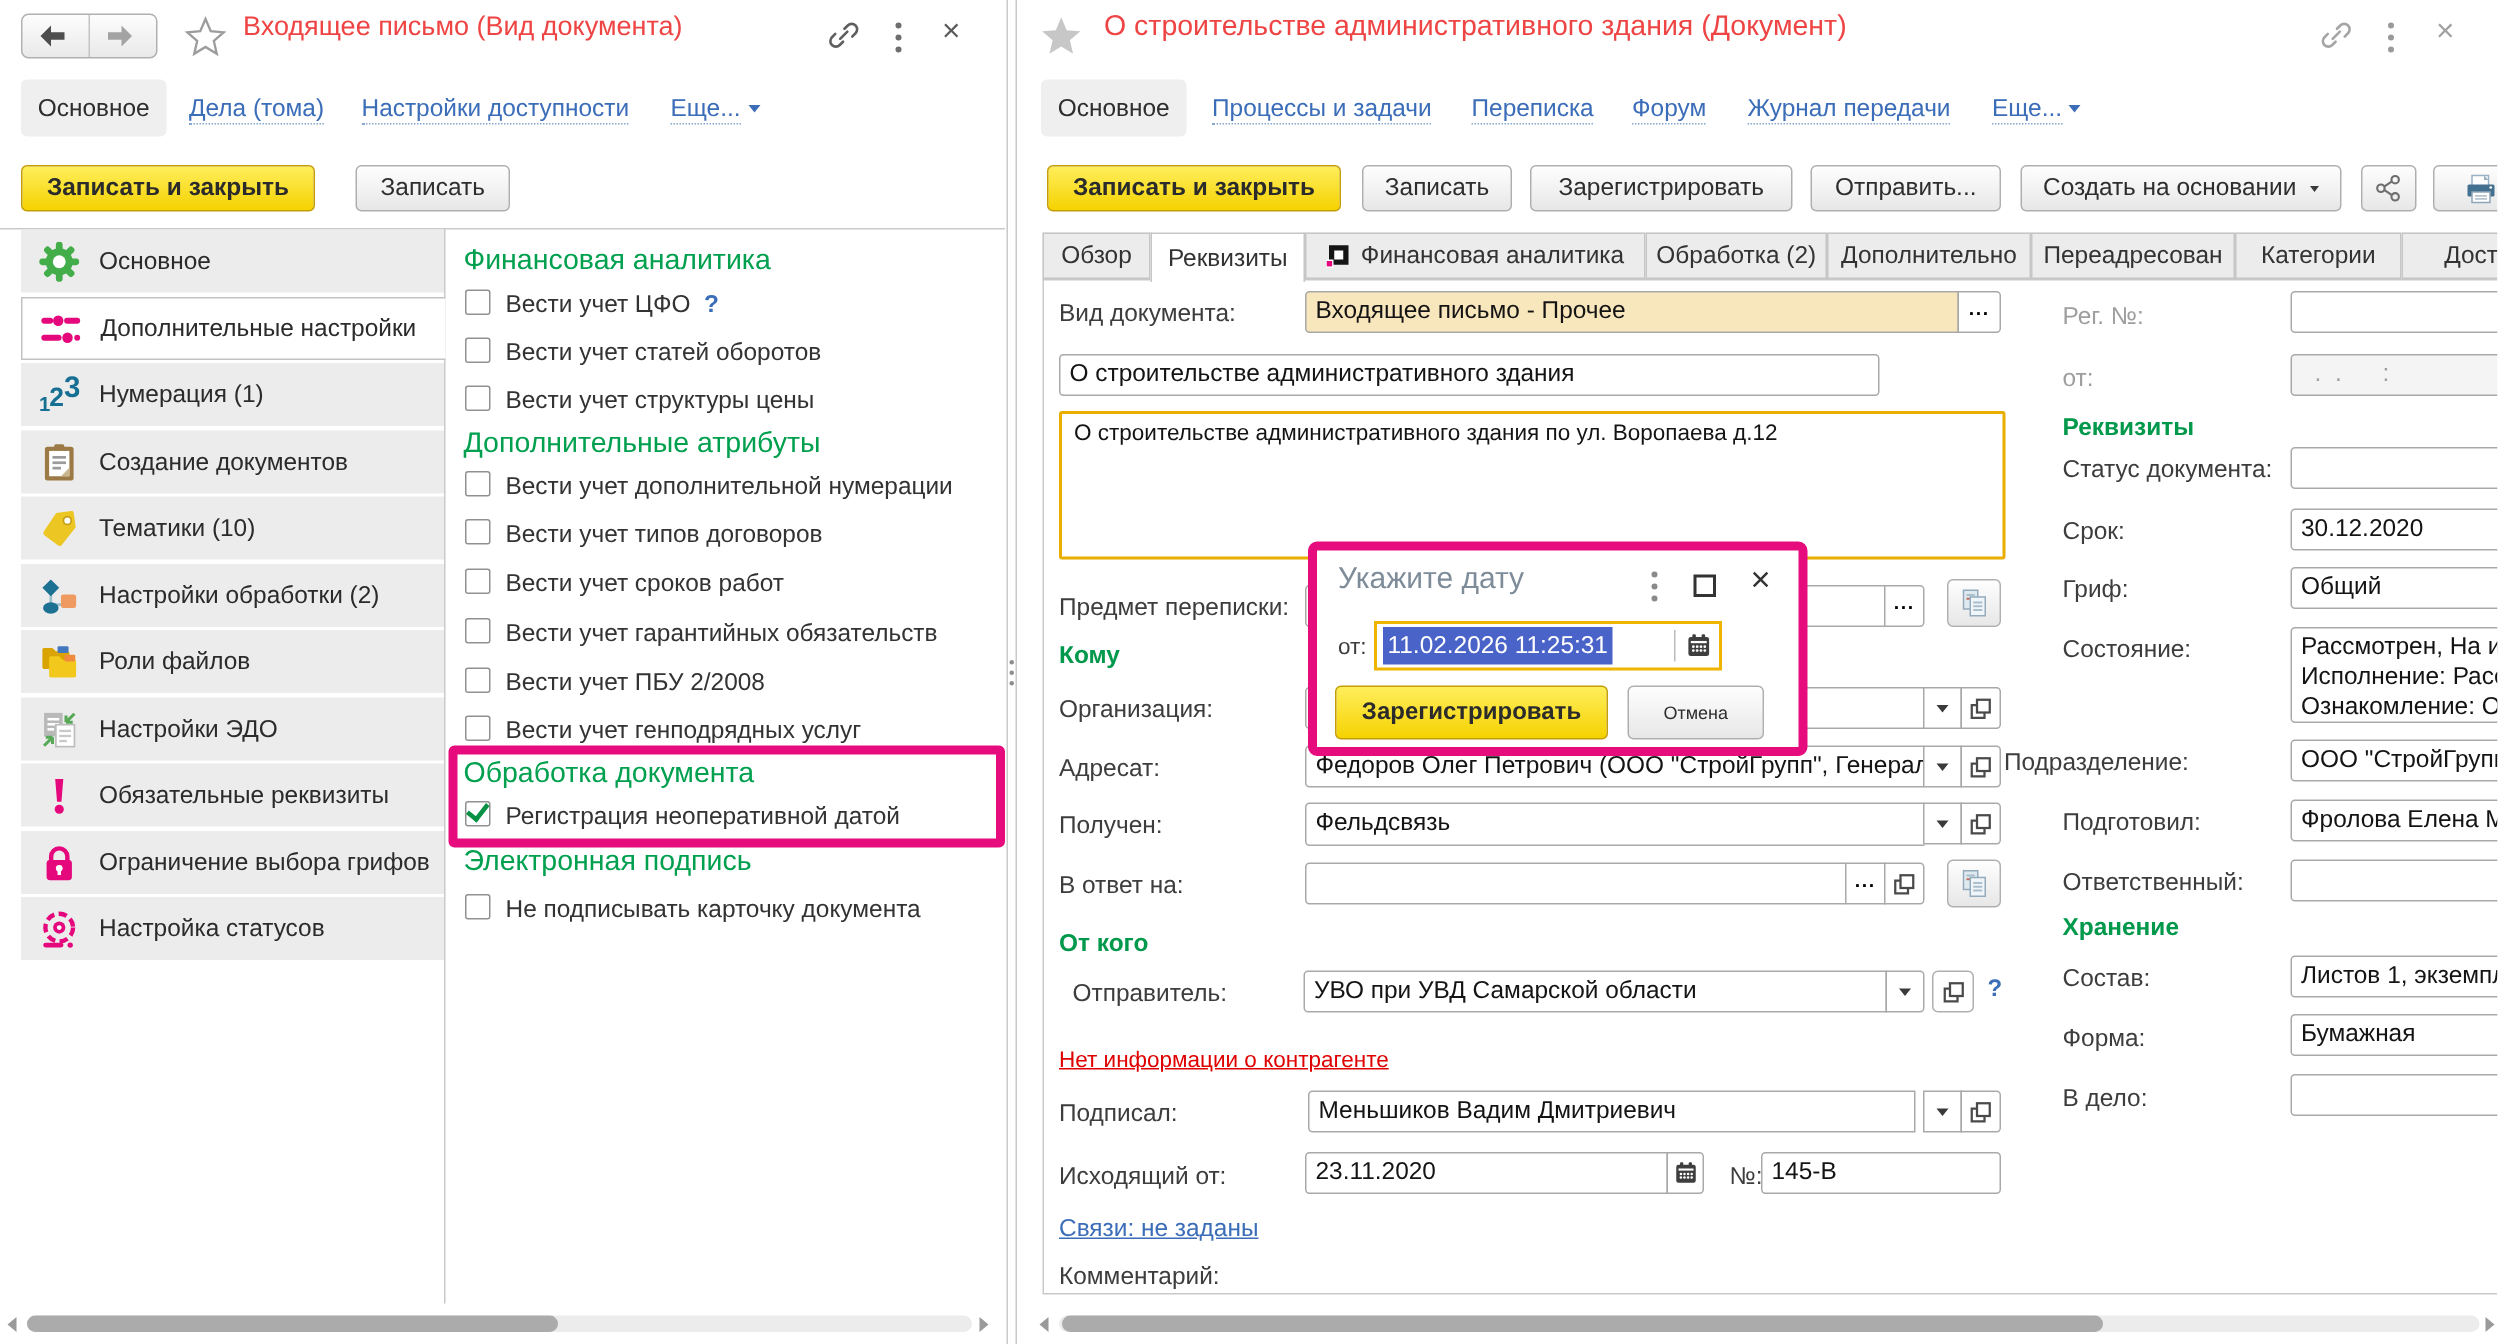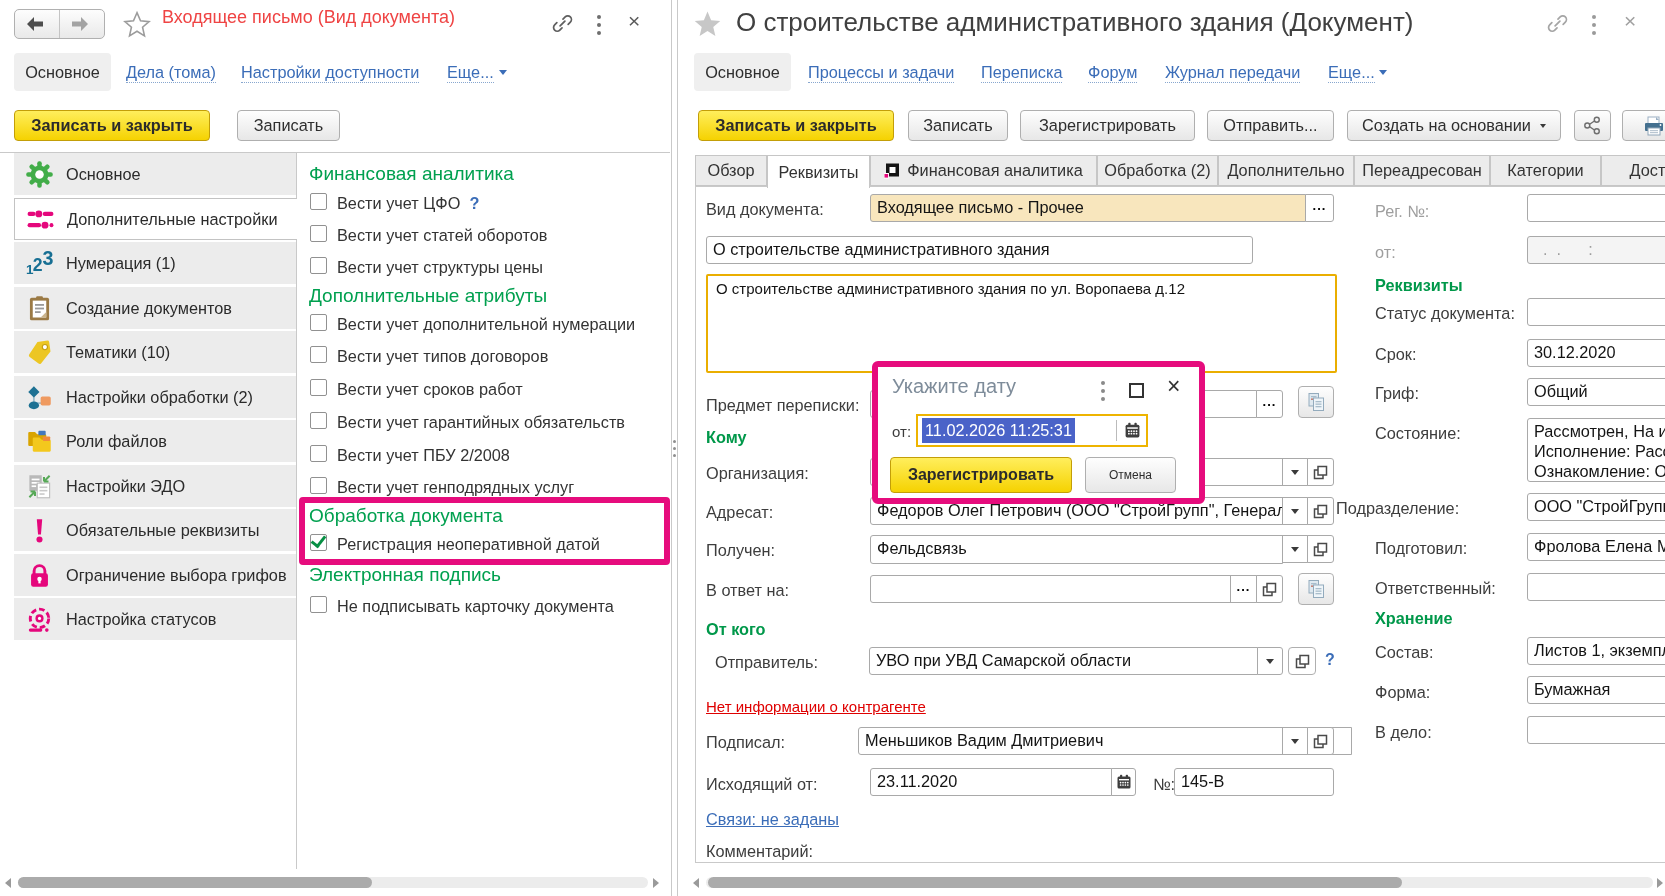--- a/index.html
+++ b/index.html
@@ -197,21 +197,21 @@
     <i style="width:3px;height:3px;background:#8e8e8e"></i>
     <i style="width:3px;height:3px;background:#8e8e8e"></i>
     <i style="width:3px;height:3px;background:#8e8e8e"></i>
   </div>
 
 <div class="a" style="left:680px;top:0;width:985px;height:896px;overflow:hidden">
 
   <svg class="a" style="left:12px;top:9px" width="31" height="30" viewBox="0 0 24 24">
       <path d="M12 2 L14.9 8.9 L22.2 9.5 L16.6 14.3 L18.3 21.5 L12 17.6 L5.7 21.5 L7.4 14.3 L1.8 9.5 L9.1 8.9 Z" fill="#c7c7c7"></path>
     </svg>
-  <div class="a" style="left:56px;top:7px;font-size:26px;color:#404040;white-space:nowrap">О строительстве административного здания (Документ)</div>
+  <div class="a" style="left:56px;top:7px;font-size:19px;color:#ef4444;white-space:nowrap">О строительстве административного здания (Документ)</div>
   <svg class="a" style="left:866px;top:12px" width="23" height="23" viewBox="0 0 24 24" fill="none" stroke="#a5a5a5" stroke-width="1.8" stroke-linecap="round">
       <path d="M9.5 14.5 L14.5 9.5"></path>
       <path d="M12.5 7.5 L14.8 5.2 a3.8 3.8 0 0 1 5.4 5.4 L17.9 12.9"></path>
       <path d="M11.5 16.5 L9.2 18.8 a3.8 3.8 0 0 1 -5.4 -5.4 L6.1 11.1"></path>
     </svg>
   <div class="dots3" style="left:912px;top:15px">
       <i style="background:#9a9a9a"></i>
       <i style="background:#9a9a9a"></i>
       <i style="background:#9a9a9a"></i>
     </div>
@@ -354,21 +354,21 @@
     </div>
   <div class="btn" style="left:608px;top:647px;width:28px;height:28px;background:#fff">
       <svg width="15" height="15" viewBox="0 0 15 15" fill="none" stroke="#4a4a4a" stroke-width="1.5">
         <rect x="5" y="1.5" width="8.5" height="8.5"></rect>
         <path d="M10 10 L10 13.5 L1.5 13.5 L1.5 5 L5 5"></path>
       </svg>
     </div>
   <div class="a" style="left:645px;top:651px;font-size:16px;font-weight:bold;color:#3b6db8">?</div>
   <div class="a" style="left:26px;top:698px;font-size:15px;color:#df0000;text-decoration:underline;white-space:nowrap">Нет информации о контрагенте</div>
   <div class="lbl" style="left:26px;top:733px">Подписал:</div>
-  <div class="fld" style="left:178px;top:727px;width:494px;height:28px;border-radius:3px 0 0 3px">Меньшиков Вадим Дмитриевич</div>
+  <div class="fld" style="left:192px;top:727px;width:405px;height:28px;border-radius:3px 0 0 3px">Меньшиков Вадим Дмитриевич</div>
   <div class="seg" style="left:602px;top:727px;width:26px;height:28px">
       <span class="tri" style="border-top-width:5px;border-left-width:4px;border-right-width:4px"></span>
     </div>
   <div class="seg" style="left:627px;top:727px;width:27px;height:28px;border-radius:0 3px 3px 0">
       <svg width="15" height="15" viewBox="0 0 15 15" fill="none" stroke="#4a4a4a" stroke-width="1.5">
         <rect x="5" y="1.5" width="8.5" height="8.5"></rect>
         <path d="M10 10 L10 13.5 L1.5 13.5 L1.5 5 L5 5"></path>
       </svg>
     </div>
   <div class="lbl" style="left:26px;top:775px">Исходящий от:</div>

